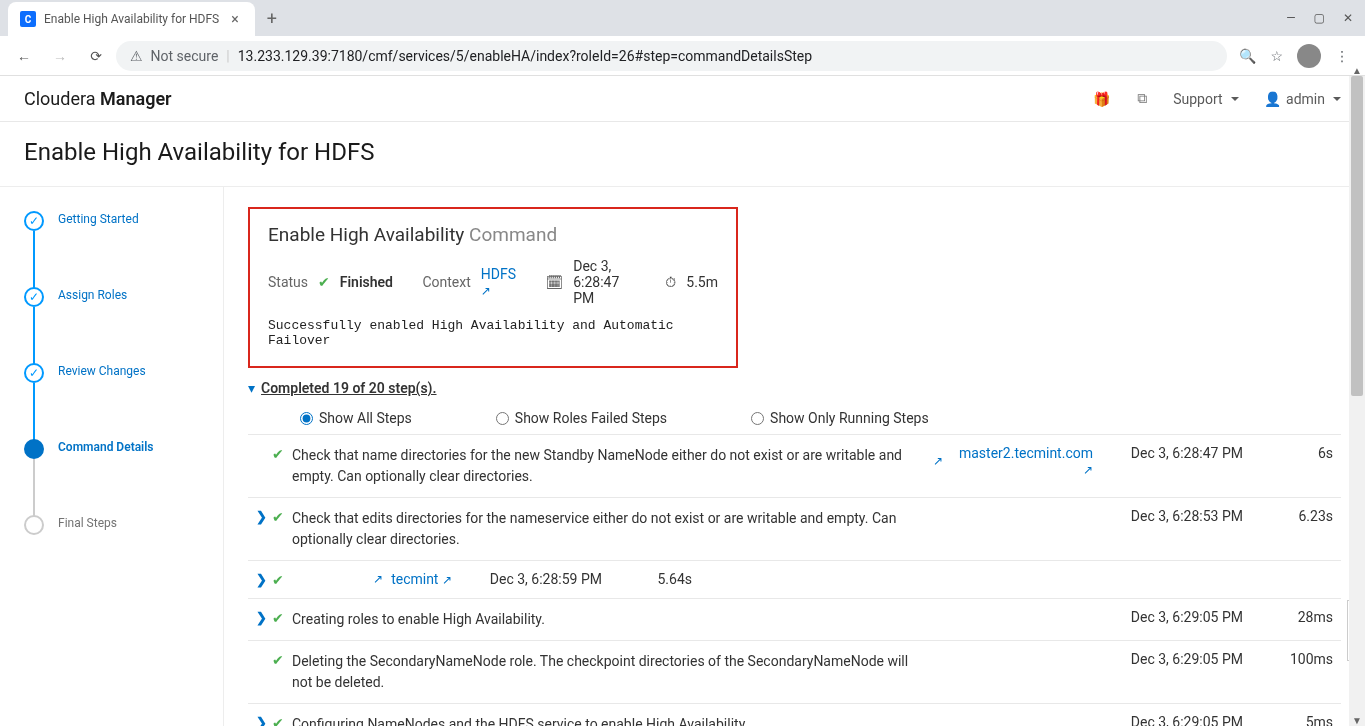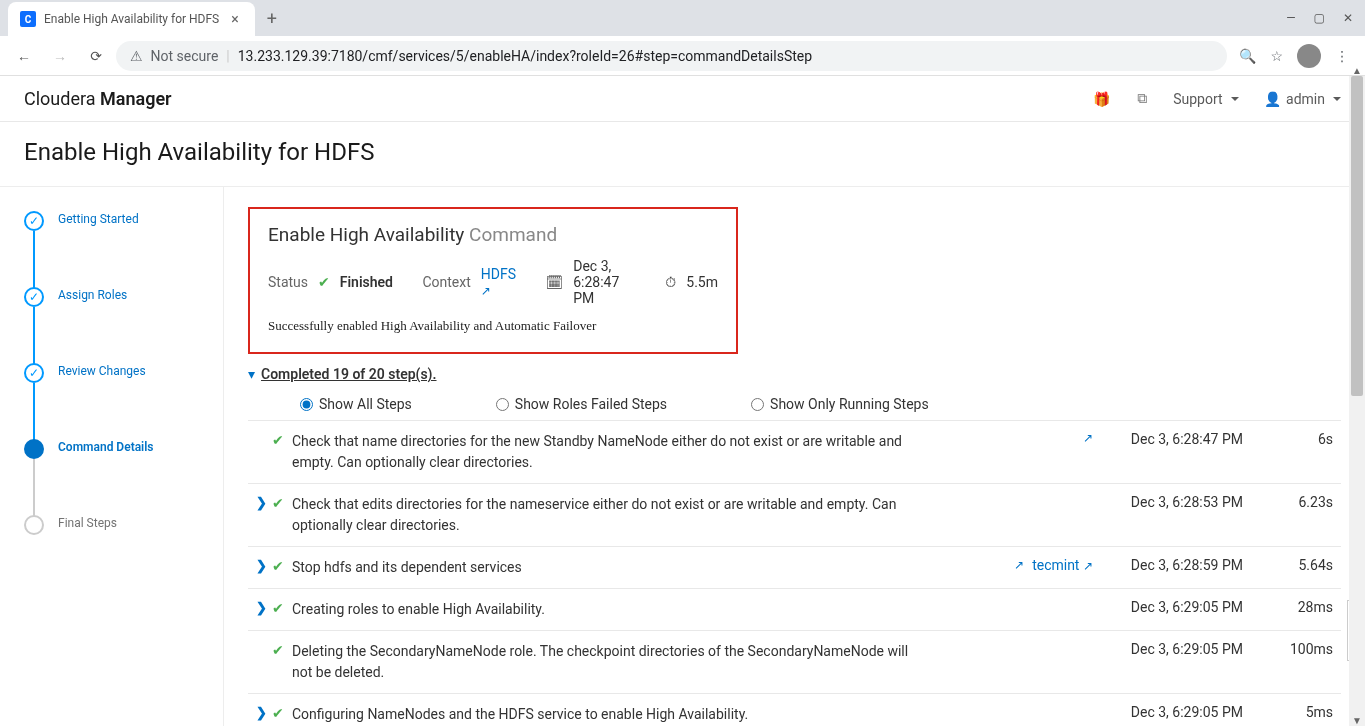--- a/index.html
+++ b/index.html
@@ -52,21 +52,21 @@
 
 .summary-box { border: 2px solid #d9261c; padding: 14px 18px 18px; margin-bottom: 12px; width: 490px;}
 .summary-title { font-size: 19px; color: #333; margin-bottom: 12px;}
 .summary-title .muted { color: #888; }
 .summary-row { display: flex; align-items: center; gap: 10px; margin-bottom: 12px; font-size: 14px; }
 .summary-row .label { color: #666; }
 .summary-row .value { color: #333; }
 .summary-row .link { color: #0072c6; cursor: pointer; }
 .status-check { color: #4caf50; }
 .status-finished { font-weight: 600; }
-.summary-msg { font-family: Liberation Serif, serif; font-size: 13px; color: #222; }
+.summary-msg { font-family: Liberation Mono, monospace; font-size: 13px; color: #222; }
 .extlink-icon { color: #0072c6; font-size: 12px;}
 
 .completed-toggle { display: flex; align-items: center; gap: 6px; margin-bottom: 14px; cursor: pointer; }
 .completed-toggle .chev { color: #0072c6; }
 .completed-toggle .text { font-weight: 600; text-decoration: underline; color: #333;}
 
 .filter-row { display: flex; align-items: center; gap: 36px; margin-bottom: 8px; font-size: 14px; padding-left:4px;}
 .filter-row label { display: flex; align-items: center; gap: 6px; cursor: pointer; padding-left: 48px;}
 .filter-row input[type=radio] { accent-color: #0072c6; }
 
@@ -219,36 +219,36 @@
           </label>
     </div>
 
     <div class="steps-table" id="steps-table">
           <div class="step-row no-exp">
             <div class="exp">❯</div>
             <div class="ok">✔</div>
             <div class="desc">Check that name directories for the new Standby NameNode either do not exist or are writable and empty. Can optionally clear directories.</div>
             <div class="link-col">
               <span class="ext">↗</span>
+              <span class="lk">master2.tecmint.com <span class="ext">↗</span></span>
             </div>
             <div class="time-col">Dec 3, 6:28:47 PM</div>
             <div class="dur-col">6s</div>
           </div>
           <div class="step-row">
             <div class="exp">❯</div>
             <div class="ok">✔</div>
             <div class="desc">Check that edits directories for the nameservice either do not exist or are writable and empty. Can optionally clear directories.</div>
             <div class="link-col"></div>
             <div class="time-col">Dec 3, 6:28:53 PM</div>
             <div class="dur-col">6.23s</div>
           </div>
           <div class="step-row">
             <div class="exp">❯</div>
             <div class="ok">✔</div>
-            <div class="desc">Stop hdfs and its dependent services</div>
             <div class="link-col">
               <span class="ext">↗</span>
               <span class="lk">tecmint <span class="ext">↗</span></span>
             </div>
             <div class="time-col">Dec 3, 6:28:59 PM</div>
             <div class="dur-col">5.64s</div>
           </div>
           <div class="step-row">
             <div class="exp">❯</div>
             <div class="ok">✔</div>

